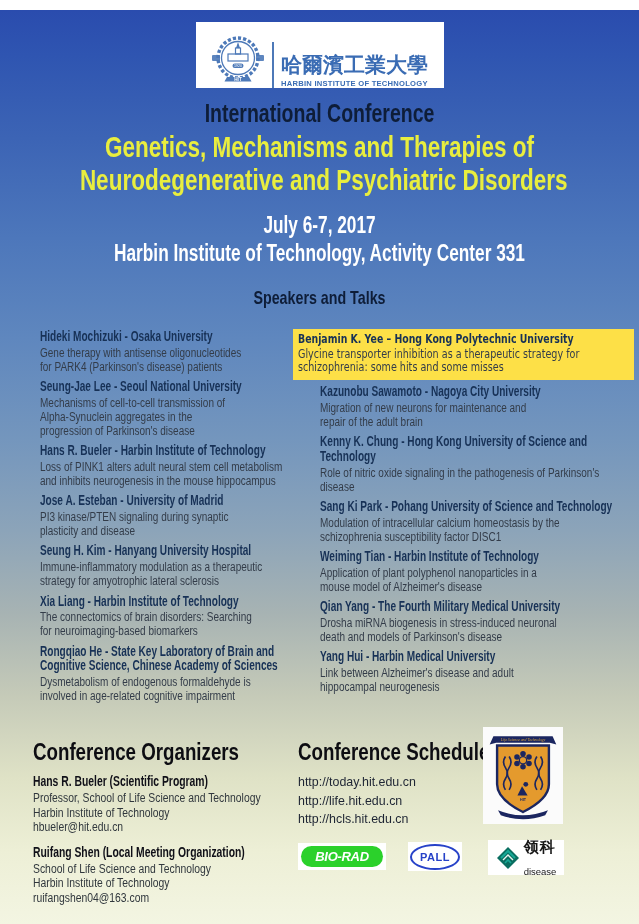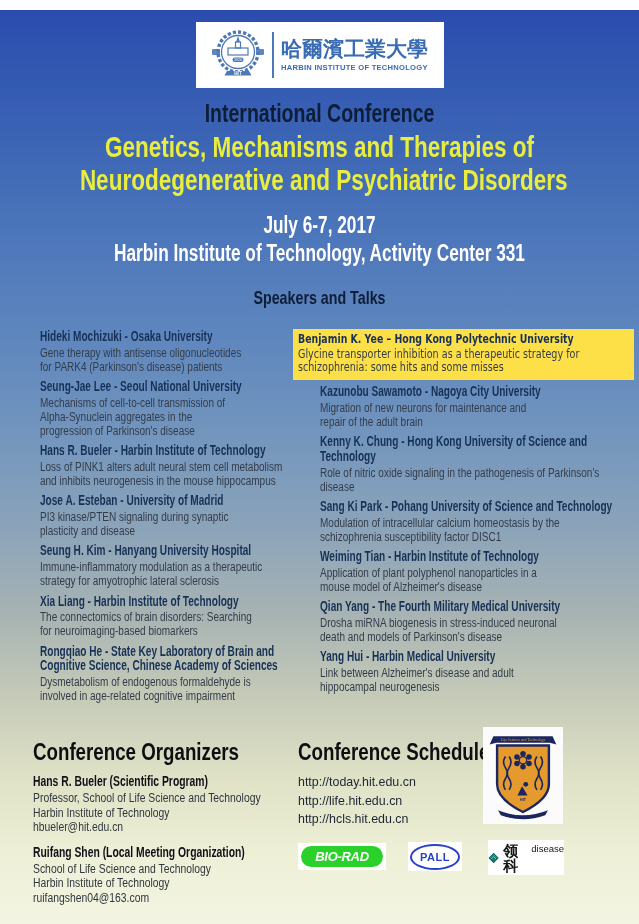--- a/index.html
+++ b/index.html
@@ -5,21 +5,21 @@
   html,body{margin:0;padding:0;}
   .poster{position:relative;width:639px;height:924px;overflow:hidden;background:#fff;
           font-family:"Liberation Sans",sans-serif;}
   .bg{position:absolute;left:0;top:10px;width:639px;height:914px;
       background:linear-gradient(180deg,#2a4cae 0%,#2f55b1 5%,#3c64b5 14%,#4d77bb 25%,
       #5f87be 36%,#7496bd 47%,#8ca4b9 57%,#a7b3b3 66%,#c5cab8 75%,#dfe2c6 84%,
       #edefd6 92%,#f3f5e2 100%);}
   .top-strip{position:absolute;left:0;top:0;width:639px;height:10px;background:#fff;}
 
   .logo-box{position:absolute;left:50%;top:22px;transform:translateX(-50%);
-            width:248px;height:66px;background:#fff;display:flex;align-items:center;
+            width:248px;height:66px;background:#fff;display:flex;align-items:flex-end;
             justify-content:center;gap:7px;}
   .logo-divider{width:2px;height:46px;background:#4d79b8;}
   .logo-cn{font-size:21px;font-weight:700;color:#3a6cb4;line-height:1;white-space:nowrap;
            font-family:"Liberation Serif",serif;}
   .logo-en{font-size:7.6px;font-weight:700;color:#3a6cb4;letter-spacing:.25px;
            margin-top:3px;white-space:nowrap;}
 
   .center-line{position:absolute;left:0;width:639px;text-align:center;font-weight:700;
                transform:scaleX(.75);white-space:nowrap;}
   .kicker{top:98px;font-size:26px;color:#0e1d38;}
@@ -63,21 +63,21 @@
   .biorad-chip{left:0;top:3px;width:88px;height:27px;}
   .biorad-pill{width:82px;height:21px;background:#2bd12b;border-radius:11px;
                display:flex;align-items:center;justify-content:center;}
   .biorad-text{color:#fff;font-weight:700;font-style:italic;font-size:13px;
                letter-spacing:-.3px;}
   .pall-chip{left:110px;top:2px;width:54px;height:29px;}
   .pall-oval{width:46px;height:22px;border:2px solid #2742c8;border-radius:50%;
              display:flex;align-items:center;justify-content:center;}
   .pall-text{color:#2742c8;font-weight:700;font-size:11px;letter-spacing:.5px;}
   .leading-chip{left:190px;top:0;width:76px;height:35px;gap:4px;}
-  .leading-stack{display:flex;flex-direction:row;align-items:flex-start;line-height:1;gap:12px;}
+  .leading-stack{display:flex;flex-direction:column;align-items:flex-start;line-height:1;gap:12px;}
   .leading-cn{font-weight:700;font-size:15px;color:#161616;letter-spacing:1px;}
   .leading-en{font-size:9.5px;color:#161616;margin-top:1px;}
 </style>
 </head>
 <body>
 
 <div class="poster">
   <div class="bg"></div>
   <div class="top-strip"></div>
 

